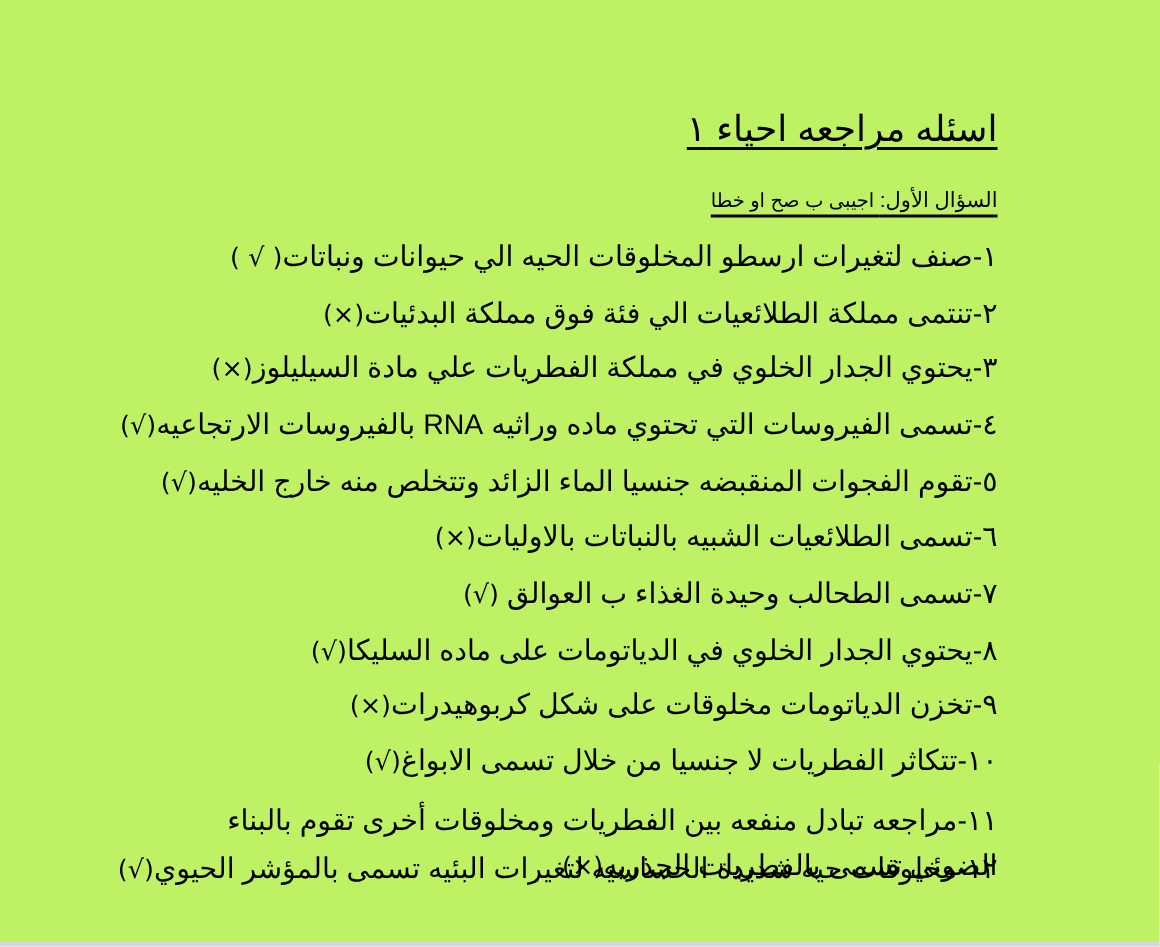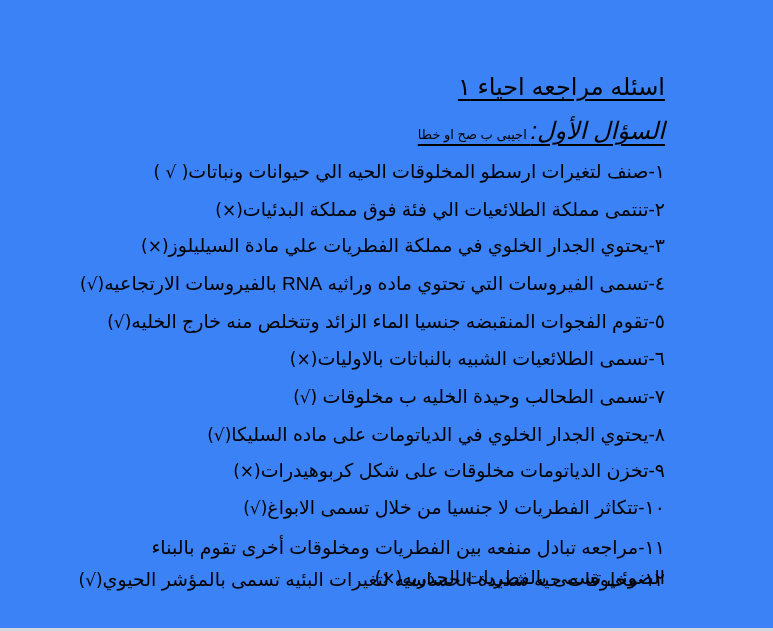--- a/index.html
+++ b/index.html
@@ -14,21 +14,21 @@
       overflow: hidden;
       font-family: "Liberation Sans", "DejaVu Sans", sans-serif;
       color: #000;
     }
     .page {
       position: absolute;
       left: 0;
       top: 0;
       width: 773px;
       height: 628px;
-      background: #3b82f6;
+      background: #bef264;
     }
     .bottom-edge {
       position: absolute;
       left: 0;
       top: 628px;
       width: 773px;
       height: 3px;
       background: #d4d8de;
     }
     .content {
@@ -54,21 +54,21 @@
       position: absolute;
       right: 0;
       top: 116px;
       font-size: 22px;
       white-space: nowrap;
       text-decoration: underline;
       text-underline-offset: 5px;
       text-decoration-thickness: 2px;
       line-height: 30px;
     }
-    .section-heading .label { font-size: 24px; font-style: italic; }
+    .section-heading .label { font-size: 14px; }
     .section-heading .instr { font-size: 13px; }
     .q {
       position: absolute;
       right: 0;
       font-size: 19px;
       line-height: 27px;
       white-space: nowrap;
     }
     .q.wrap {
       white-space: normal;
@@ -110,21 +110,21 @@
 
     <div class="q" style="top:308px">
       <span>٥</span><span>-</span><span>تقوم الفجوات المنقبضه جنسيا الماء الزائد وتتخلص منه خارج الخليه</span><span class="ans">(√)</span>
     </div>
 
     <div class="q" style="top:345px">
       <span>٦</span><span>-</span><span>تسمى الطلائعيات الشبيه بالنباتات بالاوليات</span><span class="ans">(×)</span>
     </div>
 
     <div class="q" style="top:383px">
-      <span>٧</span><span>-</span><span>تسمى الطحالب وحيدة الخليه ب مخلوقات </span><span class="ans">(√)</span>
+      <span>٧</span><span>-</span><span>تسمى الطحالب وحيدة الغذاء ب العوالق </span><span class="ans">(√)</span>
     </div>
 
     <div class="q" style="top:421px">
       <span>٨</span><span>-</span><span>يحتوي الجدار الخلوي في الدياتومات على ماده السليكا</span><span class="ans">(√)</span>
     </div>
 
     <div class="q" style="top:457px">
       <span>٩</span><span>-</span><span>تخزن الدياتومات مخلوقات على شكل كربوهيدرات</span><span class="ans">(×)</span>
     </div>
 

